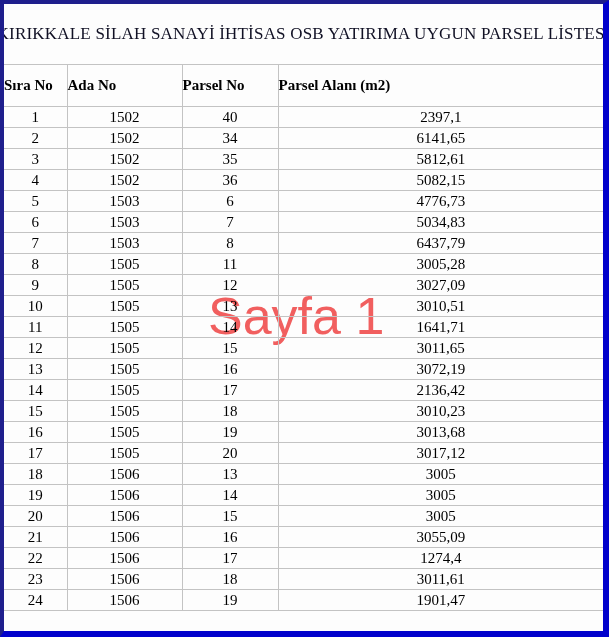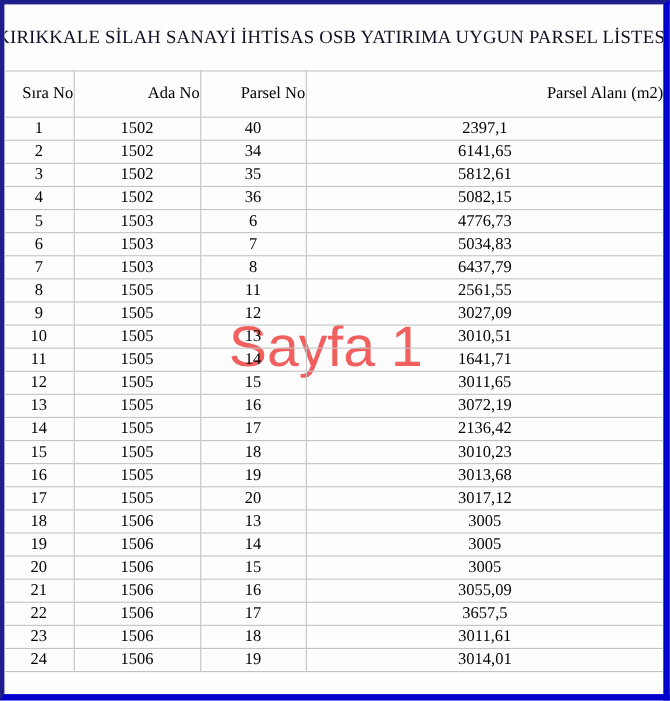--- a/index.html
+++ b/index.html
@@ -55,22 +55,22 @@
     border-collapse: collapse;
     table-layout: fixed;
     background: transparent;
   }
   table.parcel-table col.c1 { width: 63px; }
   table.parcel-table col.c2 { width: 115px; }
   table.parcel-table col.c3 { width: 96px; }
   table.parcel-table thead th {
     height: 41px;
     font-size: 15px;
-    font-weight: normal;
-    text-align: right;
+    font-weight: bold;
+    text-align: left;
     vertical-align: middle;
     border-top: 1px solid #c3c3c3;
     border-bottom: 1px solid #c3c3c3;
     background: transparent;
     padding: 0;
     margin-left: 40px;
   }
   table.parcel-table tbody td {
     height: 20px;
     font-size: 15px;
@@ -152,21 +152,21 @@
           <tr>
             <td class="vline">7</td>
             <td class="vline">1503</td>
             <td class="vline">8</td>
             <td>6437,79</td>
           </tr>
           <tr>
             <td class="vline">8</td>
             <td class="vline">1505</td>
             <td class="vline">11</td>
-            <td>2561,55</td>
+            <td>3005,28</td>
           </tr>
           <tr>
             <td class="vline">9</td>
             <td class="vline">1505</td>
             <td class="vline">12</td>
             <td>3027,09</td>
           </tr>
           <tr>
             <td class="vline">10</td>
             <td class="vline">1505</td>
@@ -236,30 +236,30 @@
           <tr>
             <td class="vline">21</td>
             <td class="vline">1506</td>
             <td class="vline">16</td>
             <td>3055,09</td>
           </tr>
           <tr>
             <td class="vline">22</td>
             <td class="vline">1506</td>
             <td class="vline">17</td>
-            <td>3657,5</td>
+            <td>1274,4</td>
           </tr>
           <tr>
             <td class="vline">23</td>
             <td class="vline">1506</td>
             <td class="vline">18</td>
             <td>3011,61</td>
           </tr>
           <tr>
             <td class="vline">24</td>
             <td class="vline">1506</td>
             <td class="vline">19</td>
-            <td>3014,01</td>
+            <td>1901,47</td>
           </tr>
         </tbody>
     </table>
   </div>
 </div>
 
 </body></html>

